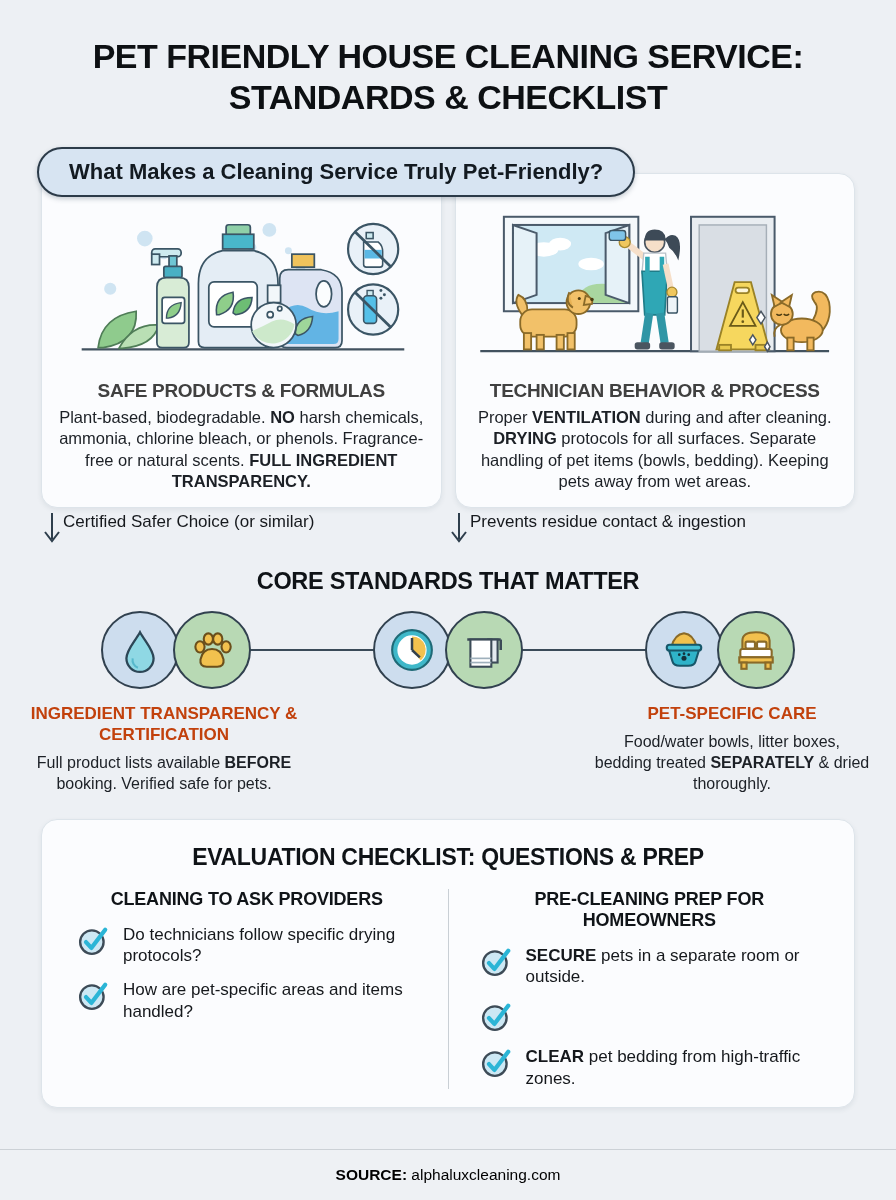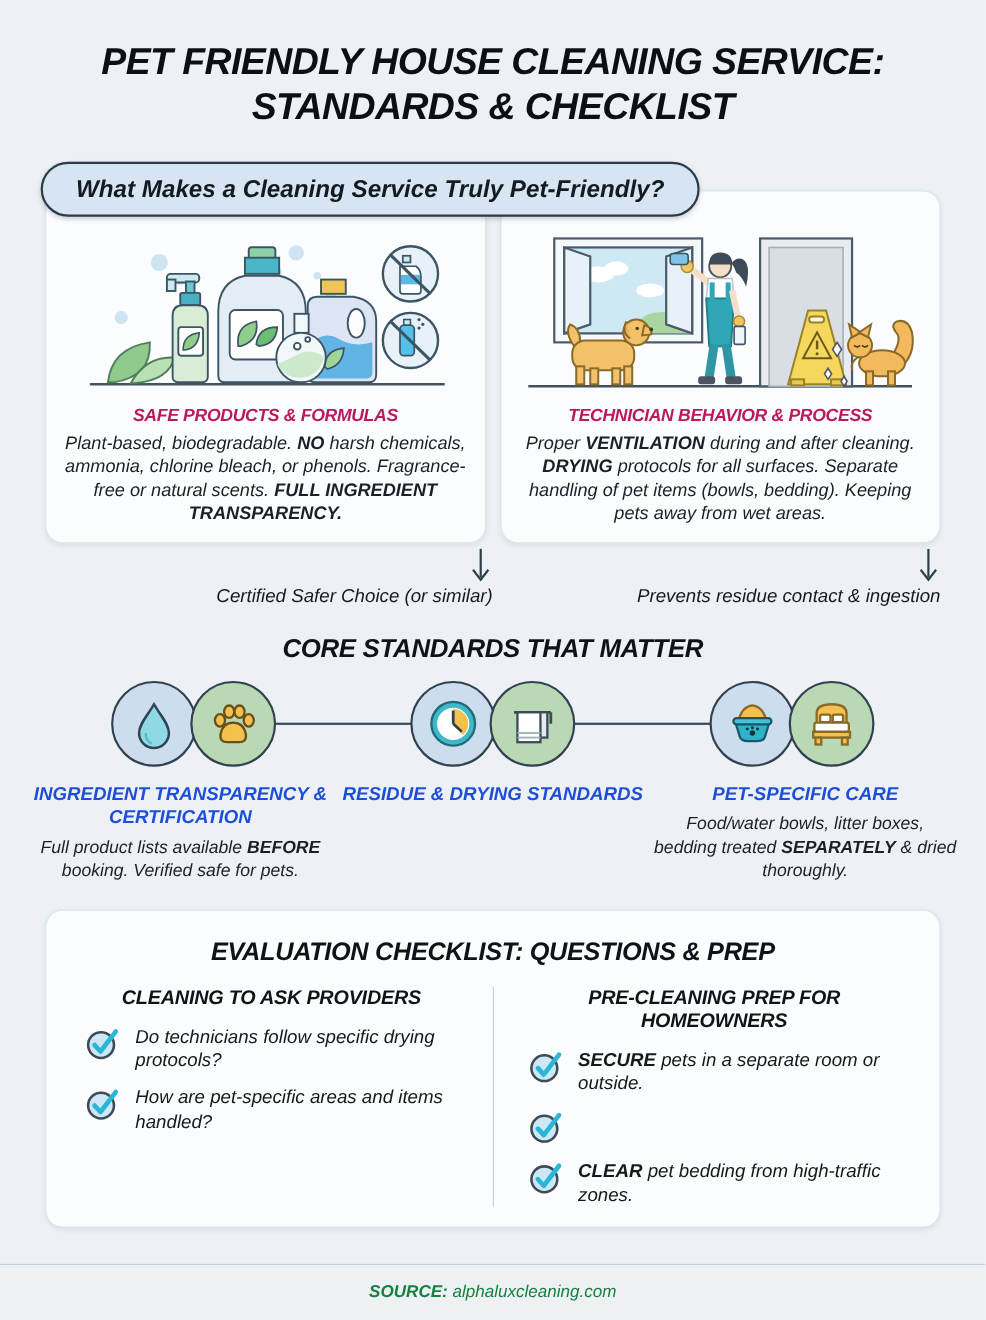--- a/index.html
+++ b/index.html
@@ -1,21 +1,20 @@
 <!DOCTYPE html>
 <html><head>
 <meta charset="utf-8">
 <style>
   html,body{margin:0;padding:0;}
   .page{
     width:896px;height:1200px;position:relative;overflow:hidden;
     background:#edf0f4;
     font-family:"Liberation Sans", sans-serif;
     color:#16191d;
-    font-style:italic;
   }
   
   .main-title{
     padding-top:36px;text-align:center;
     font-size:34px;line-height:1.22;font-weight:800;letter-spacing:-.5px;color:#0d1013;
   }
   
   .banner-wrap{display:flex;justify-content:flex-start;margin-top:28px;position:relative;z-index:3;margin-bottom:-24px;padding-left:37px;}
   .banner{
     background:#d7e4f2;border:2.5px solid #2c3b49;border-radius:999px;
@@ -23,63 +22,63 @@
     box-shadow:0 2px 5px rgba(40,60,80,.25);
   }
   
   .cards-row{display:grid;grid-template-columns:1fr 1fr;gap:13px;padding:0 41px;}
   .card{
     background:#fbfcfe;border:1.5px solid #dde4ea;border-radius:16px;
     padding:30px 10px 14px;box-shadow:0 2px 5px rgba(40,60,80,.08);
     text-align:center;
   }
   .card svg.illus{width:96%;height:160px;display:block;margin:0 auto;}
-  .card-heading{font-size:16px;font-weight:800;margin-top:6px;color:#be185d;letter-spacing:-.3px;}
+  .card-heading{font-size:19px;font-weight:800;margin-top:16px;color:#404040;letter-spacing:-.3px;}
   .card-body{font-size:16.5px;line-height:1.3;margin-top:5px;color:#1c2026;}
   
   .arrows-row{display:grid;grid-template-columns:1fr 1fr;padding:0 41px;margin-top:2px;}
-  .arrow-cell{display:flex;flex-direction:column;align-items:flex-end;}
+  .arrow-cell{display:flex;flex-direction:row;align-items:flex-start;}
   .arrow-cell svg{display:block;margin-top:2px;}
   .arrow-note{font-size:17px;margin-top:2px;color:#16191d;}
   
   .core-title{text-align:center;font-size:23.5px;font-weight:800;margin-top:24px;letter-spacing:-.3px;color:#0f1317;}
   .icons-row{position:relative;margin-top:14px;height:82px;}
   .icons-line{position:absolute;left:176px;right:176px;top:40px;border-top:2px solid #3a4a58;}
   .pairs{position:relative;display:grid;grid-template-columns:1fr 1fr 1fr;padding:0 40px;height:82px;}
   .pair{display:flex;justify-content:center;align-items:center;}
   .icon-circle{
     width:78px;height:78px;border-radius:50%;border:2px solid #31414f;
     display:flex;align-items:center;justify-content:center;box-sizing:border-box;
   }
   .icon-circle.blue{background:#cdddee;}
   .icon-circle.green{background:#b8d9b4;margin-left:-6px;}
   .icon-circle svg{width:46px;height:46px;}
   .standards-row{display:grid;grid-template-columns:1fr 1fr 1fr;padding:0 26px;margin-top:12px;column-gap:8px;}
   .standard{text-align:center;}
-  .standard-heading{font-size:17px;font-weight:800;line-height:1.25;color:#1d4ed8;}
+  .standard-heading{font-size:17px;font-weight:800;line-height:1.25;color:#c2410c;}
   .standard-body{font-size:16px;line-height:1.3;margin-top:8px;color:#1c2026;}
   
   .eval-card{
     margin:24px 41px 0;background:#fbfcfe;border:1.5px solid #dde4ea;border-radius:16px;
     padding:24px 22px 18px;box-shadow:0 2px 5px rgba(40,60,80,.08);
   }
   .eval-title{text-align:center;font-size:23px;font-weight:800;letter-spacing:-.3px;color:#0f1317;}
   .eval-cols{display:grid;grid-template-columns:1fr 1px 1fr;gap:0 18px;margin-top:18px;}
   .eval-divider{background:#c9cfd5;}
   .eval-col-heading{font-size:18px;font-weight:800;text-align:center;color:#101418;letter-spacing:-.2px;}
   .check-list{margin-top:14px;display:flex;flex-direction:column;gap:13px;padding:0 4px 0 14px;}
   .check-item{display:flex;align-items:flex-start;gap:13px;}
   .check-item svg{flex:0 0 auto;width:32px;height:32px;margin-top:1px;}
   .check-text{font-size:17px;line-height:1.25;color:#15181c;}
   
   .footer{
     position:absolute;left:0;right:0;bottom:0;height:50px;
     border-top:1.5px solid #ccd1d6;background:#eef1f4;
     display:flex;align-items:center;justify-content:center;
-    font-size:15.5px;color:#15803d;
+    font-size:15.5px;color:#000000;
   }
   .b{font-weight:700;}
   svg{overflow:visible;}
 </style>
 </head>
 <body>
 
 <div class="page">
 
   <div class="main-title">
@@ -337,21 +336,20 @@
       </div>
     </div>
   </div>
 
   <div class="standards-row">
     <div class="standard">
       <div class="standard-heading">INGREDIENT TRANSPARENCY &amp; CERTIFICATION</div>
       <div class="standard-body"><span>Full product lists available </span><span class="b">BEFORE</span><span> booking. Verified safe for pets.</span></div>
     </div>
     <div class="standard">
-      <div class="standard-heading">RESIDUE &amp; DRYING STANDARDS</div>
     </div>
     <div class="standard">
       <div class="standard-heading">PET-SPECIFIC CARE</div>
       <div class="standard-body"><span>Food/water bowls, litter boxes, bedding treated </span><span class="b">SEPARATELY</span><span> &amp; dried thoroughly.</span></div>
     </div>
   </div>
 
   <div class="eval-card">
     <div class="eval-title">EVALUATION CHECKLIST: QUESTIONS &amp; PREP</div>
     <div class="eval-cols">

